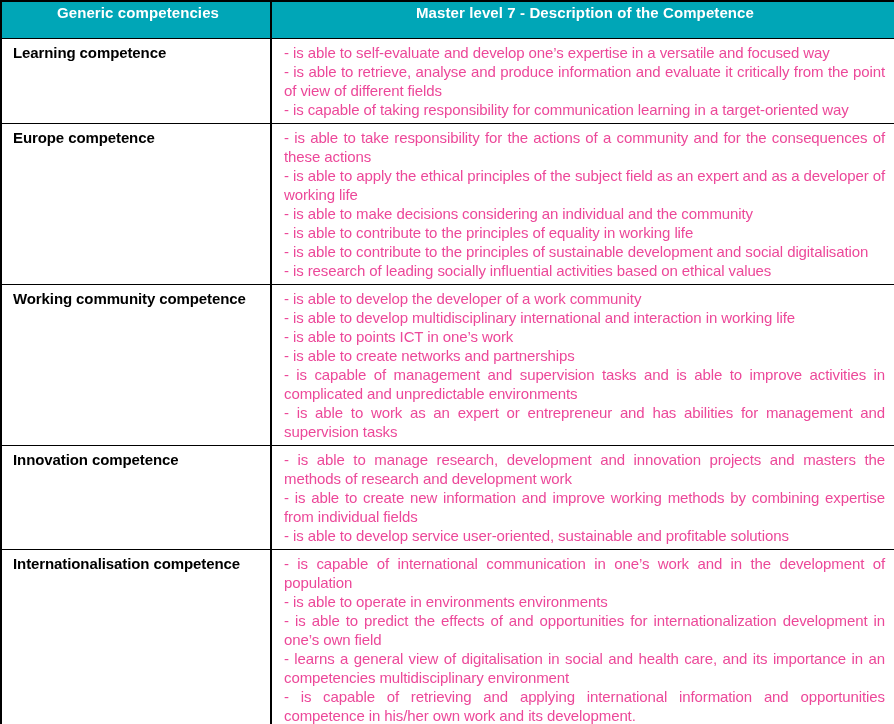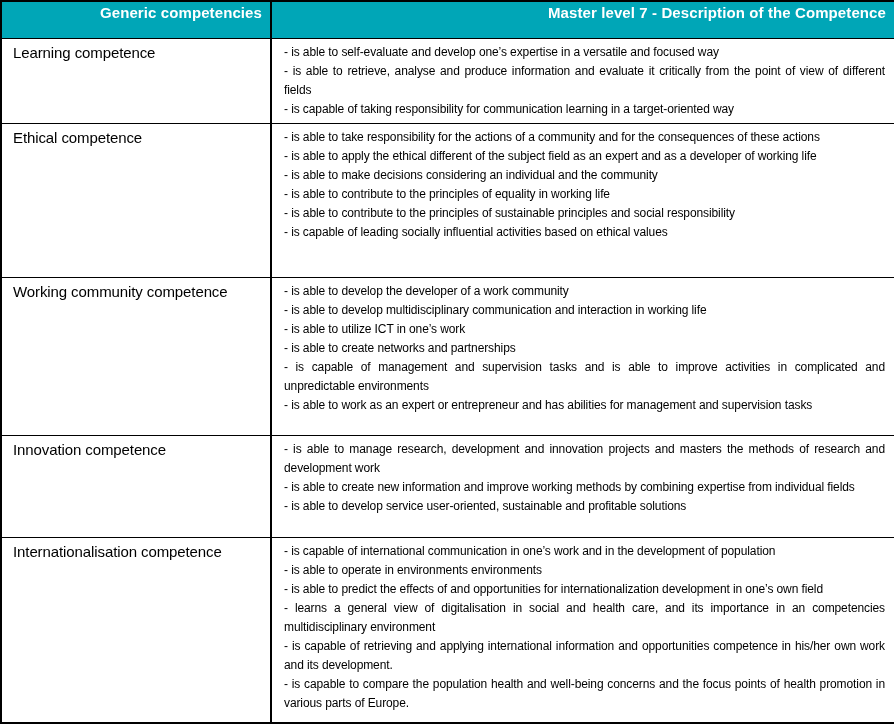--- a/index.html
+++ b/index.html
@@ -35,40 +35,40 @@
   table.comp-table td:first-child { border-right: 2px solid #000000; }
 
   col.c1 { width: 270px; }
   col.c2 { width: 624px; }
 
   thead th {
     background: #00A6B7;
     color: #ffffff;
     font-size: 15px;
     font-weight: bold;
-    text-align: right;
+    text-align: center;
     vertical-align: middle;
     height: 37px;
     padding: 2px 8px 2px 12px;
     letter-spacing: 0.1px;
   }
   td.comp-name {
     font-size: 15px;
-    font-weight: normal;
+    font-weight: bold;
     color: #000000;
     padding: 5px 24px 4px 11px;
     letter-spacing: -0.1px;
   }
   td.comp-desc {
     padding: 4px 9px 4px 12px;
   }
   td.comp-desc .item {
-    font-size: 12px;
+    font-size: 15px;
     line-height: 19px;
-    color: #000000;
+    color: #ec4899;
     text-align: justify;
     letter-spacing: -0.1px;
   }
 </style>
 </head>
 <body>
 
 <div class="page">
   <table class="comp-table">
     <colgroup>
@@ -84,36 +84,36 @@
     <tbody>
       <tr style="height:85px;">
         <td class="comp-name">Learning competence</td>
         <td class="comp-desc">
           <div class="item">- is able to self-evaluate and develop one’s expertise in a versatile and focused way</div>
           <div class="item">- is able to retrieve, analyse and produce information and evaluate it critically from the point of view of different fields</div>
           <div class="item">- is capable of taking responsibility for communication learning in a target-oriented way</div>
         </td>
       </tr>
       <tr style="height:154px;">
-        <td class="comp-name">Ethical competence</td>
+        <td class="comp-name">Europe competence</td>
         <td class="comp-desc">
           <div class="item">- is able to take responsibility for the actions of a community and for the consequences of these actions</div>
-          <div class="item">- is able to apply the ethical different of the subject field as an expert and as a developer of working life</div>
+          <div class="item">- is able to apply the ethical principles of the subject field as an expert and as a developer of working life</div>
           <div class="item">- is able to make decisions considering an individual and the community</div>
           <div class="item">- is able to contribute to the principles of equality in working life</div>
-          <div class="item">- is able to contribute to the principles of sustainable principles and social responsibility</div>
-          <div class="item">- is capable of leading socially influential activities based on ethical values</div>
+          <div class="item">- is able to contribute to the principles of sustainable development and social digitalisation</div>
+          <div class="item">- is research of leading socially influential activities based on ethical values</div>
         </td>
       </tr>
       <tr style="height:157px;">
         <td class="comp-name">Working community competence</td>
         <td class="comp-desc">
           <div class="item">- is able to develop the developer of a work community</div>
-          <div class="item">- is able to develop multidisciplinary communication and interaction in working life</div>
-          <div class="item">- is able to utilize ICT in one’s work</div>
+          <div class="item">- is able to develop multidisciplinary international and interaction in working life</div>
+          <div class="item">- is able to points ICT in one’s work</div>
           <div class="item">- is able to create networks and partnerships</div>
           <div class="item">- is capable of management and supervision tasks and is able to improve activities in complicated and unpredictable environments</div>
           <div class="item">- is able to work as an expert or entrepreneur and has abilities for management and supervision tasks</div>
         </td>
       </tr>
       <tr style="height:102px;">
         <td class="comp-name">Innovation competence</td>
         <td class="comp-desc">
           <div class="item">- is able to manage research, development and innovation projects and masters the methods of research and development work</div>
           <div class="item">- is able to create new information and improve working methods by combining expertise from individual fields</div>

